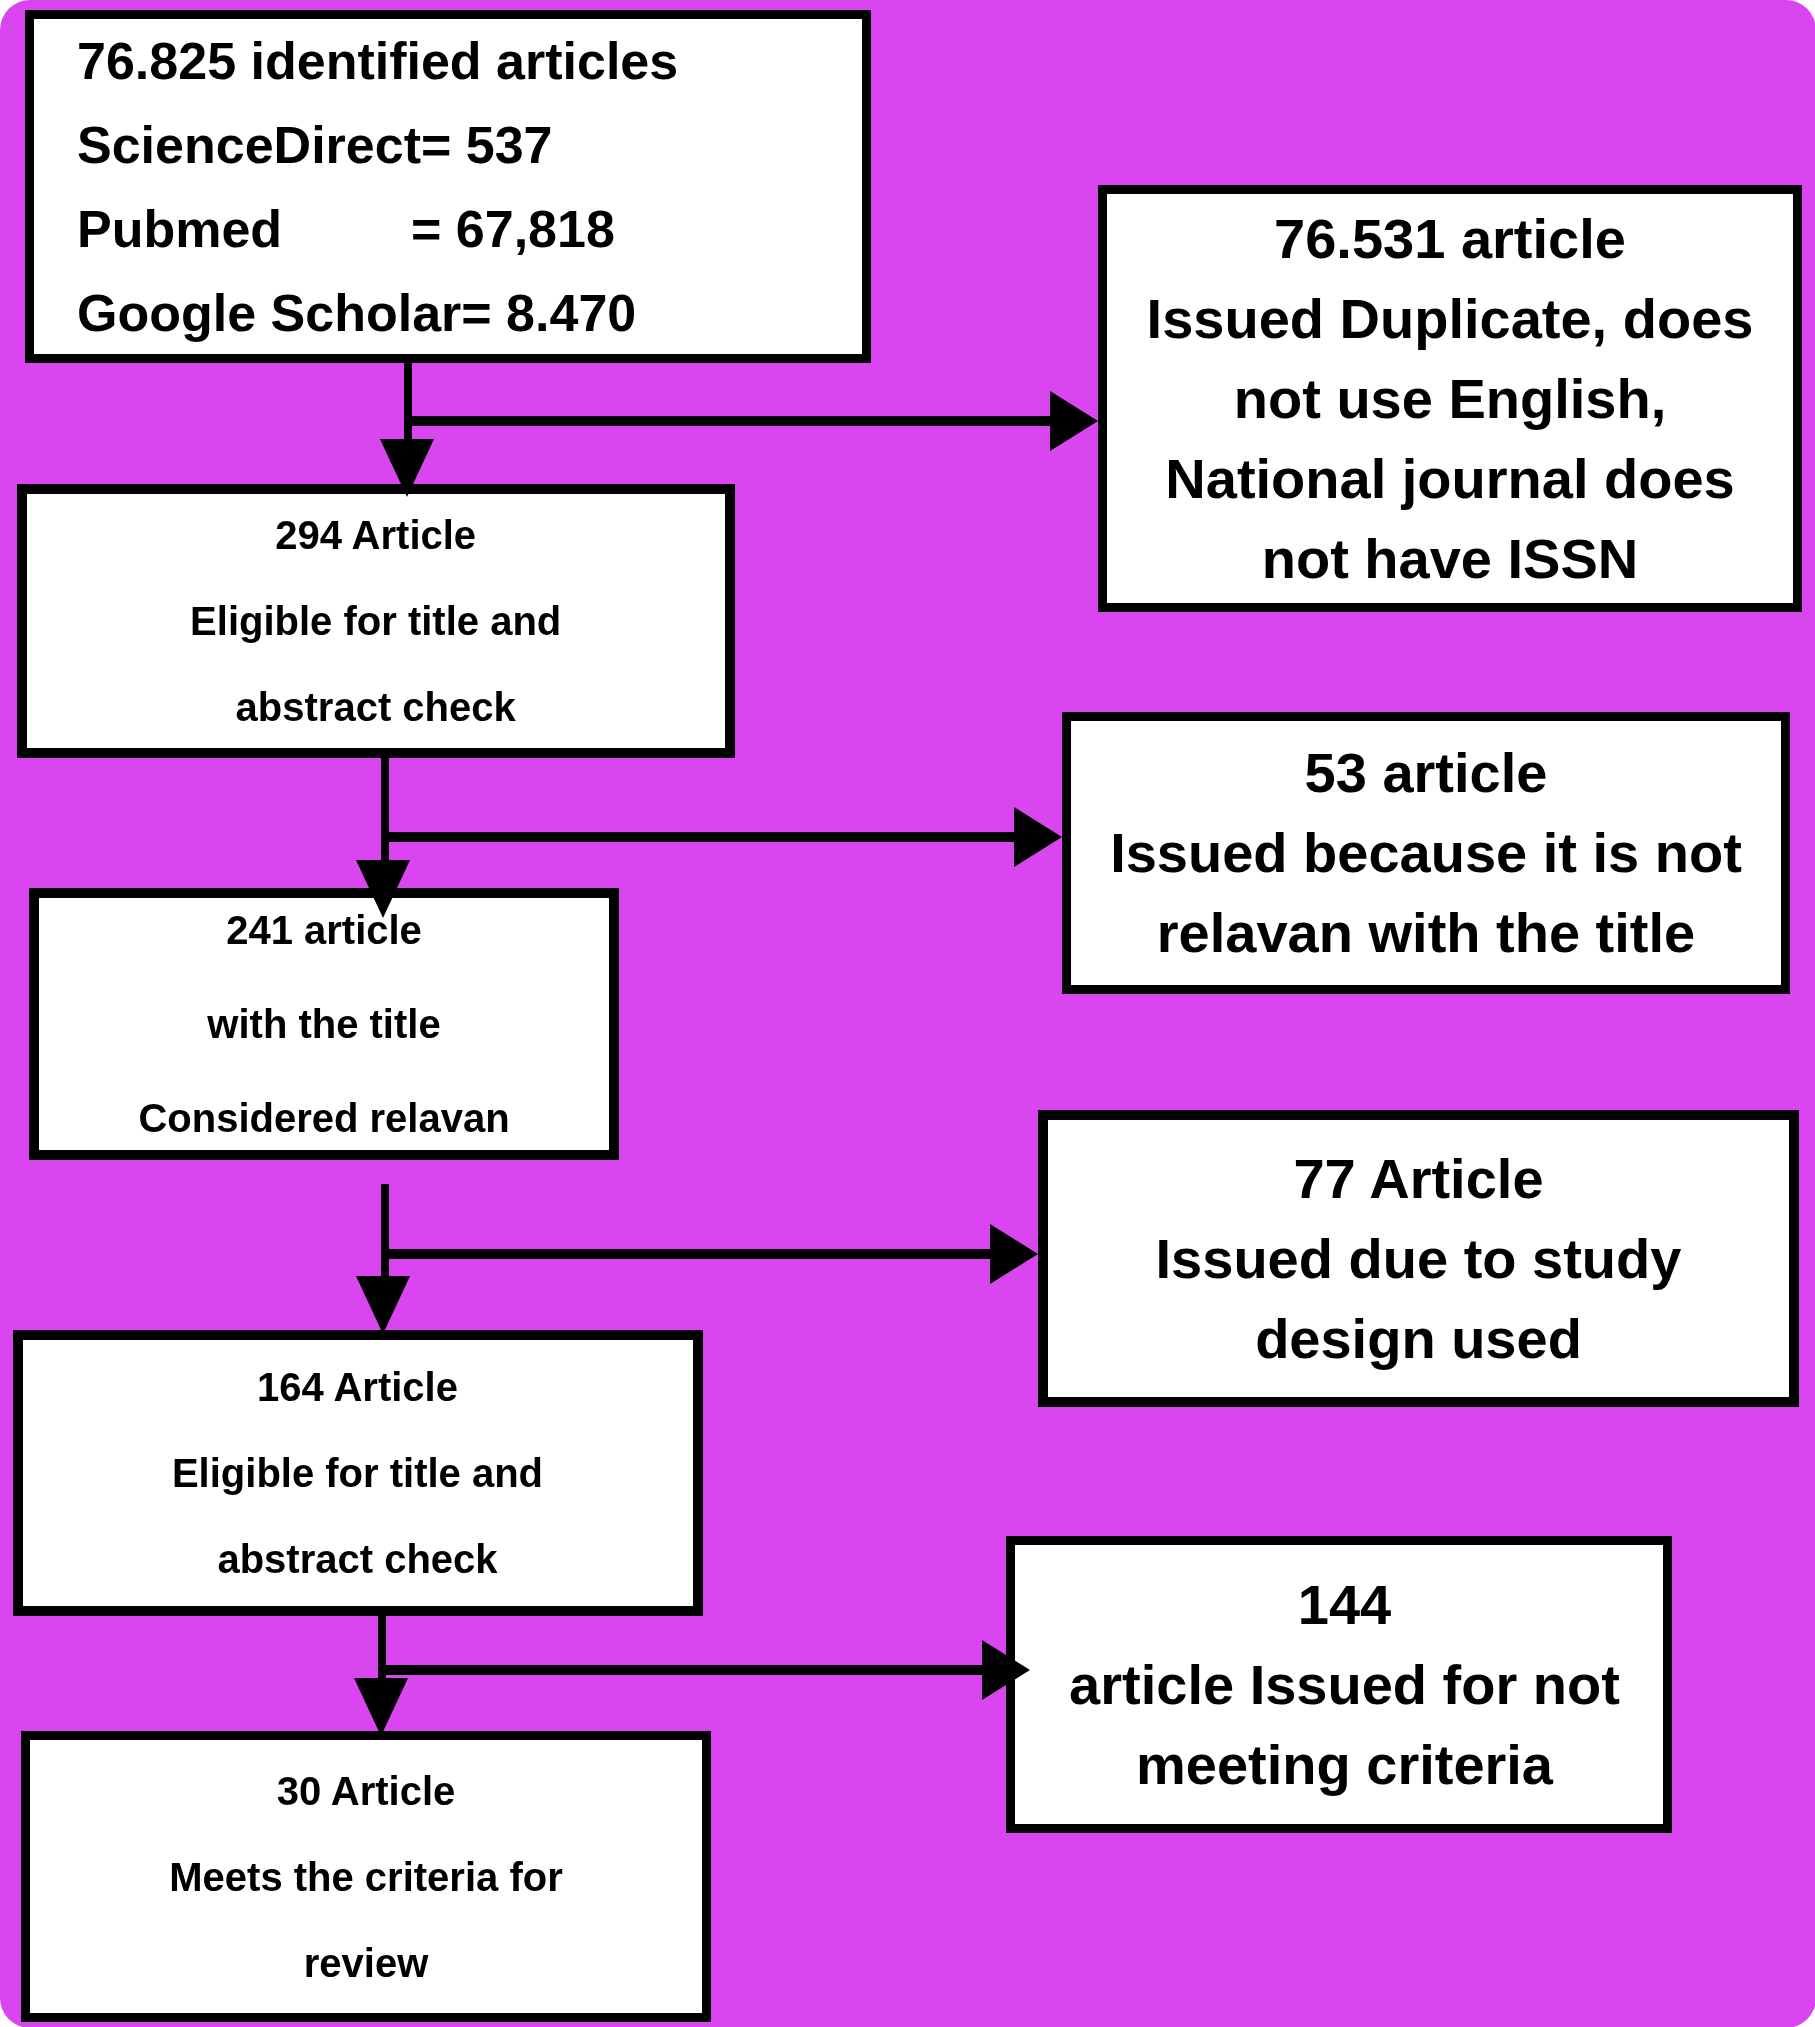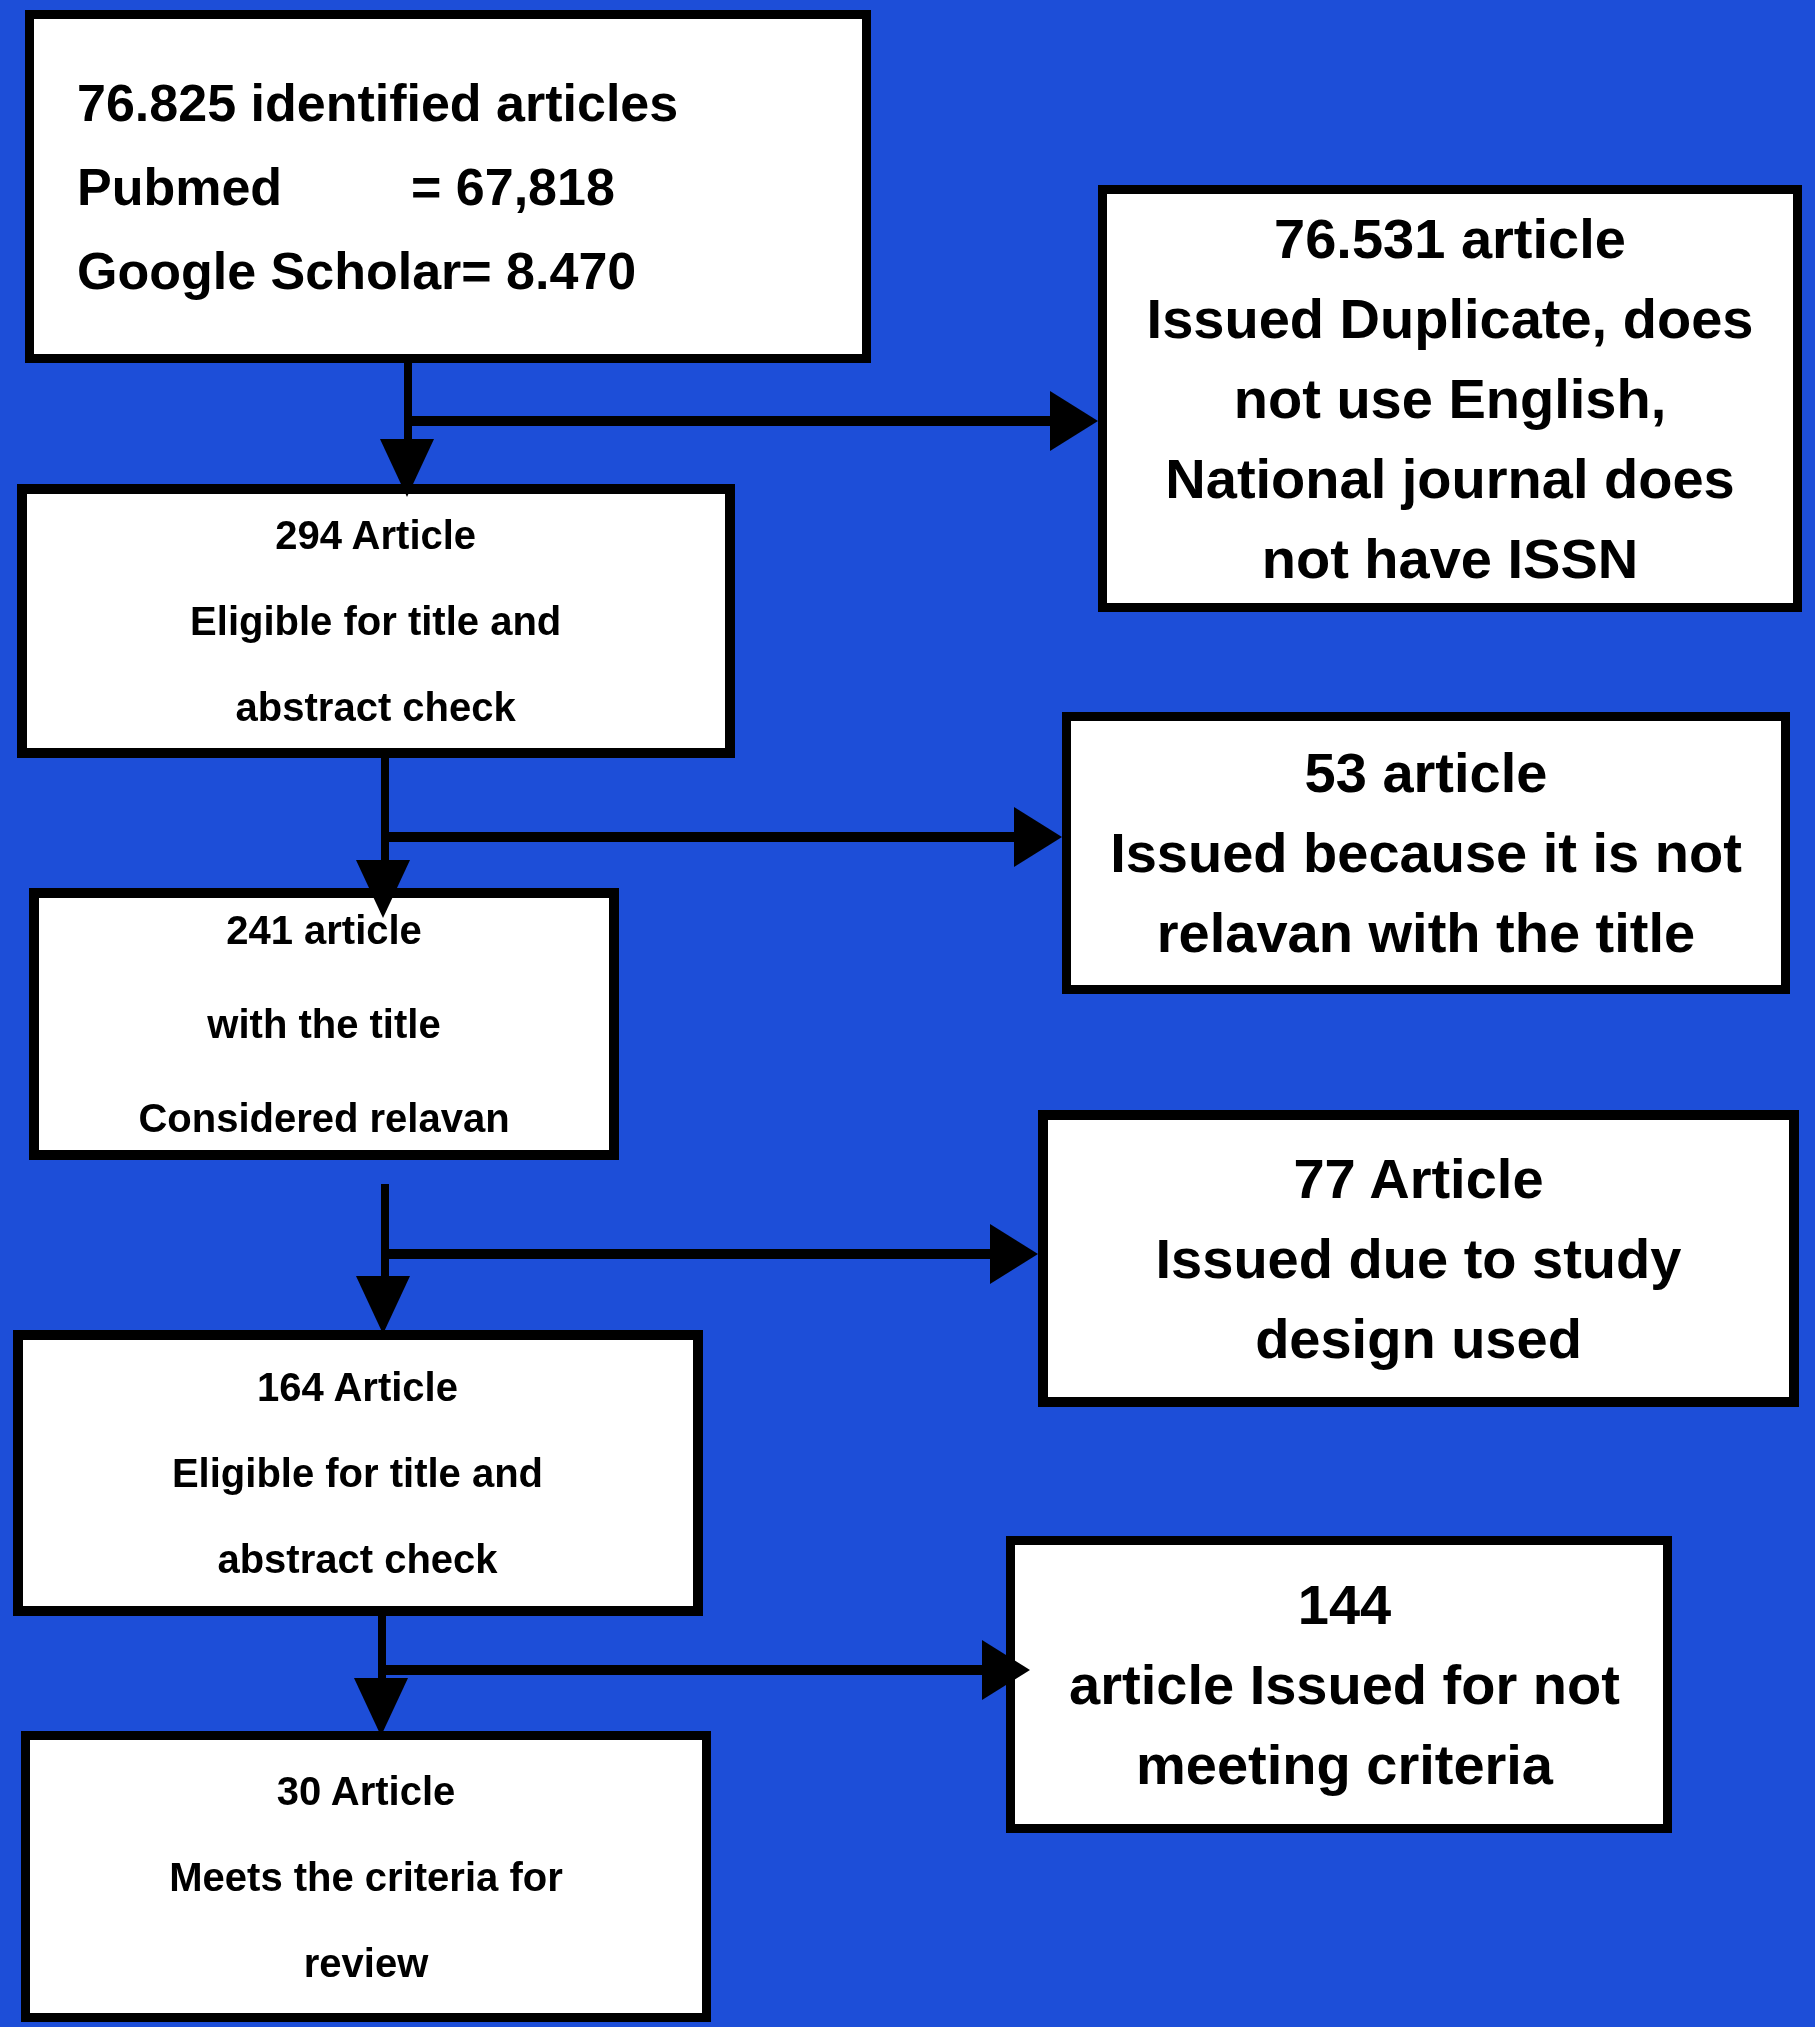--- a/index.html
+++ b/index.html
@@ -4,24 +4,25 @@
 <style>
   html, body {
     margin: 0;
     padding: 0;
     background: #ffffff;
   }
   #canvas {
     position: relative;
     width: 1816px;
     height: 2028px;
-    background: #1d4ed8;
+    background: #d946ef;
     font-family: "Liberation Sans", "DejaVu Sans", sans-serif;
     color: #000000;
     overflow: hidden;
+    border-radius: 30px;
   }
   .box {
     position: absolute;
     box-sizing: border-box;
     border: 9.2px solid #000000;
     background: #ffffff;
     display: flex;
     flex-direction: column;
     justify-content: center;
     align-items: center;
@@ -77,20 +78,24 @@
     border-left: 48px solid #000000;
   }
 </style>
 </head>
 <body>
 
 <div id="canvas">
 
   <div class="box" id="box-identified" style="left:25px; top:10px; width:846px; height:353px;">
     <div class="bline">76.825 identified articles</div>
+    <div class="src-row">
+      <span class="src-label">ScienceDirect</span>
+      <span class="src-value">= 537</span>
+    </div>
     <div class="src-row">
       <span class="src-label">Pubmed</span>
       <span class="src-value">= 67,818</span>
     </div>
     <div class="src-row">
       <span class="src-label">Google Scholar</span>
       <span class="src-value">= 8.470</span>
     </div>
   </div>
 

